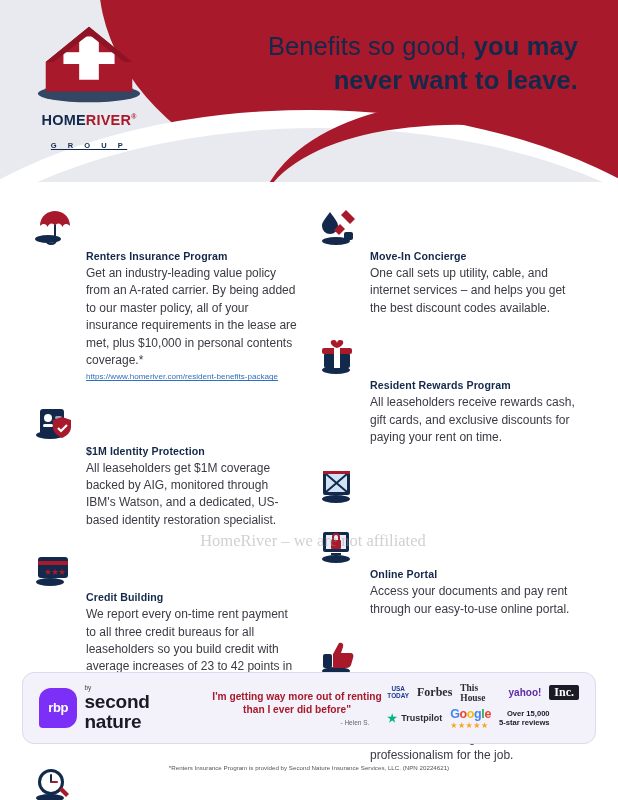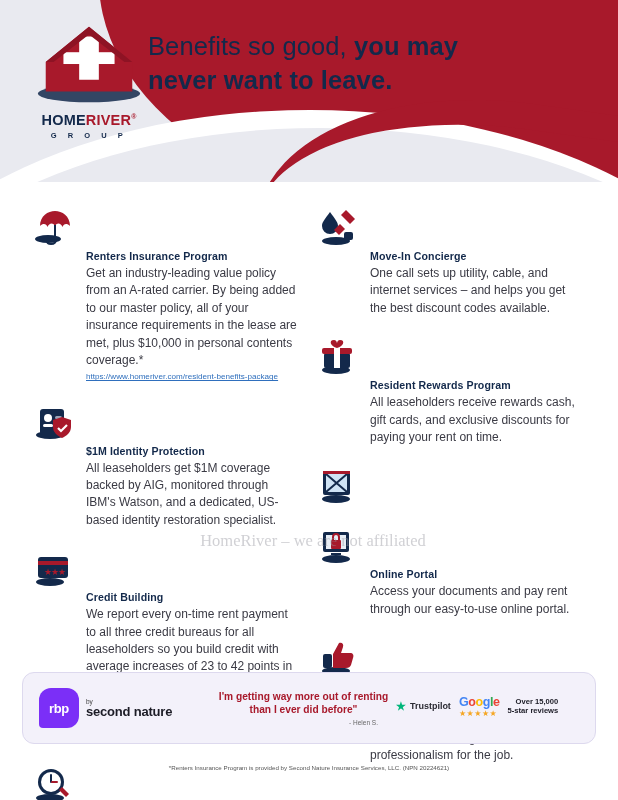--- a/index.html
+++ b/index.html
@@ -52,39 +52,40 @@
   .hdr-title {
     position: absolute;
     left: 148px; top: 30px;
     width: 430px;
     font-size: 25.5px;
     line-height: 1.32;
     color: #13294b;
     font-weight: 400;
     z-index: 4;
     letter-spacing: .1px;
+    text-align: right;
   }
   .hdr-title b { font-weight: 700; }
 
   
   .logo {
     position: absolute;
     left: 30px; top: 22px;
     width: 118px; height: 120px;
     z-index: 5;
     text-align: center;
   }
   .logo-name {
     font-size: 14.5px; font-weight: 700; color: #13294b;
     letter-spacing: .2px;
   }
   .logo-name .riv { color: #a8192b; }
   .logo-sub {
-    margin-top: 3px;
-    font-size: 7.5px; letter-spacing: 4.5px; color: #13294b; font-weight: 700;
+    margin-top: 13px;
+    font-size: 7.5px; letter-spacing: 4.5px; color: #13294b; font-weight: 700; text-decoration: underline;
   }
 
   
   .body { position: relative; padding: 22px 34px 0 34px; }
   .cols { display: flex; gap: 18px; }
   .col { width: 50%; }
 
   .item { display: flex; gap: 10px; margin-bottom: 16px; }
   .item-icon {
     flex: 0 0 42px;
@@ -149,21 +150,21 @@
   .rbp-logo { display: flex; align-items: center; gap: 7px; width: 172px; }
   .rbp-badge {
     width: 40px; height: 40px;
     background: #7b2ff7;
     border-radius: 12px 12px 12px 4px;
     position: relative;
     display: flex; align-items: center; justify-content: center;
   }
   .rbp-badge span { color: #fff; font-weight: 700; font-size: 13px; letter-spacing: -.3px; }
   .rbp-by { font-size: 6.5px; color: #444; line-height: 1.1; }
-  .rbp-sn { font-size: 13px; font-weight: 700; color: #1b1b25; line-height: 1.05; letter-spacing: -.2px; }
+  .rbp-sn { font-size: 19px; font-weight: 700; color: #1b1b25; line-height: 1.05; letter-spacing: -.2px; }
 
   .quote { width: 185px; text-align: center; padding: 0 4px; }
   .quote-txt {
     font-size: 10.2px; font-weight: 700; color: #a8192b; line-height: 1.3;
   }
   .quote-by { font-size: 6.5px; color: #666; margin-top: 3px; text-align: right; padding-right: 14px; }
 
   .press { flex: 1 1 auto; }
   .press-row { display: flex; align-items: center; gap: 8px; margin-bottom: 4px; }
   .press-usa { font-size: 6.4px; line-height: 1.05; color: #1b3a8f; font-weight: 700; text-align: center; }
@@ -403,20 +404,30 @@
       </div>
     </div>
 
     <div class="quote">
       <div class="quote-txt">I'm getting way more out of renting than I ever did before"</div>
       <div class="quote-by">- Helen S.</div>
     </div>
 
     <div class="press">
       <div class="press-row">
+        <div class="press-usa">
+          <div>USA</div>
+          <div>TODAY</div>
+        </div>
+        <div class="press-forbes">Forbes</div>
+        <div class="press-house">This House</div>
+        <div class="press-yahoo">yahoo!</div>
+        <div class="press-inc">Inc.</div>
+      </div>
+      <div class="press-row">
         <div class="press-trust">
           <span style="color:#00b67a;font-size:11px">★</span>
           <span>Trustpilot</span>
         </div>
         <div>
           <div class="press-google"><span class="g-b">G</span><span class="g-r">o</span><span class="g-y">o</span><span class="g-b">g</span><span class="g-g">l</span><span class="g-r">e</span></div>
           <div class="stars">★★★★★</div>
         </div>
         <div class="reviews">
           <div>Over 15,000</div>

